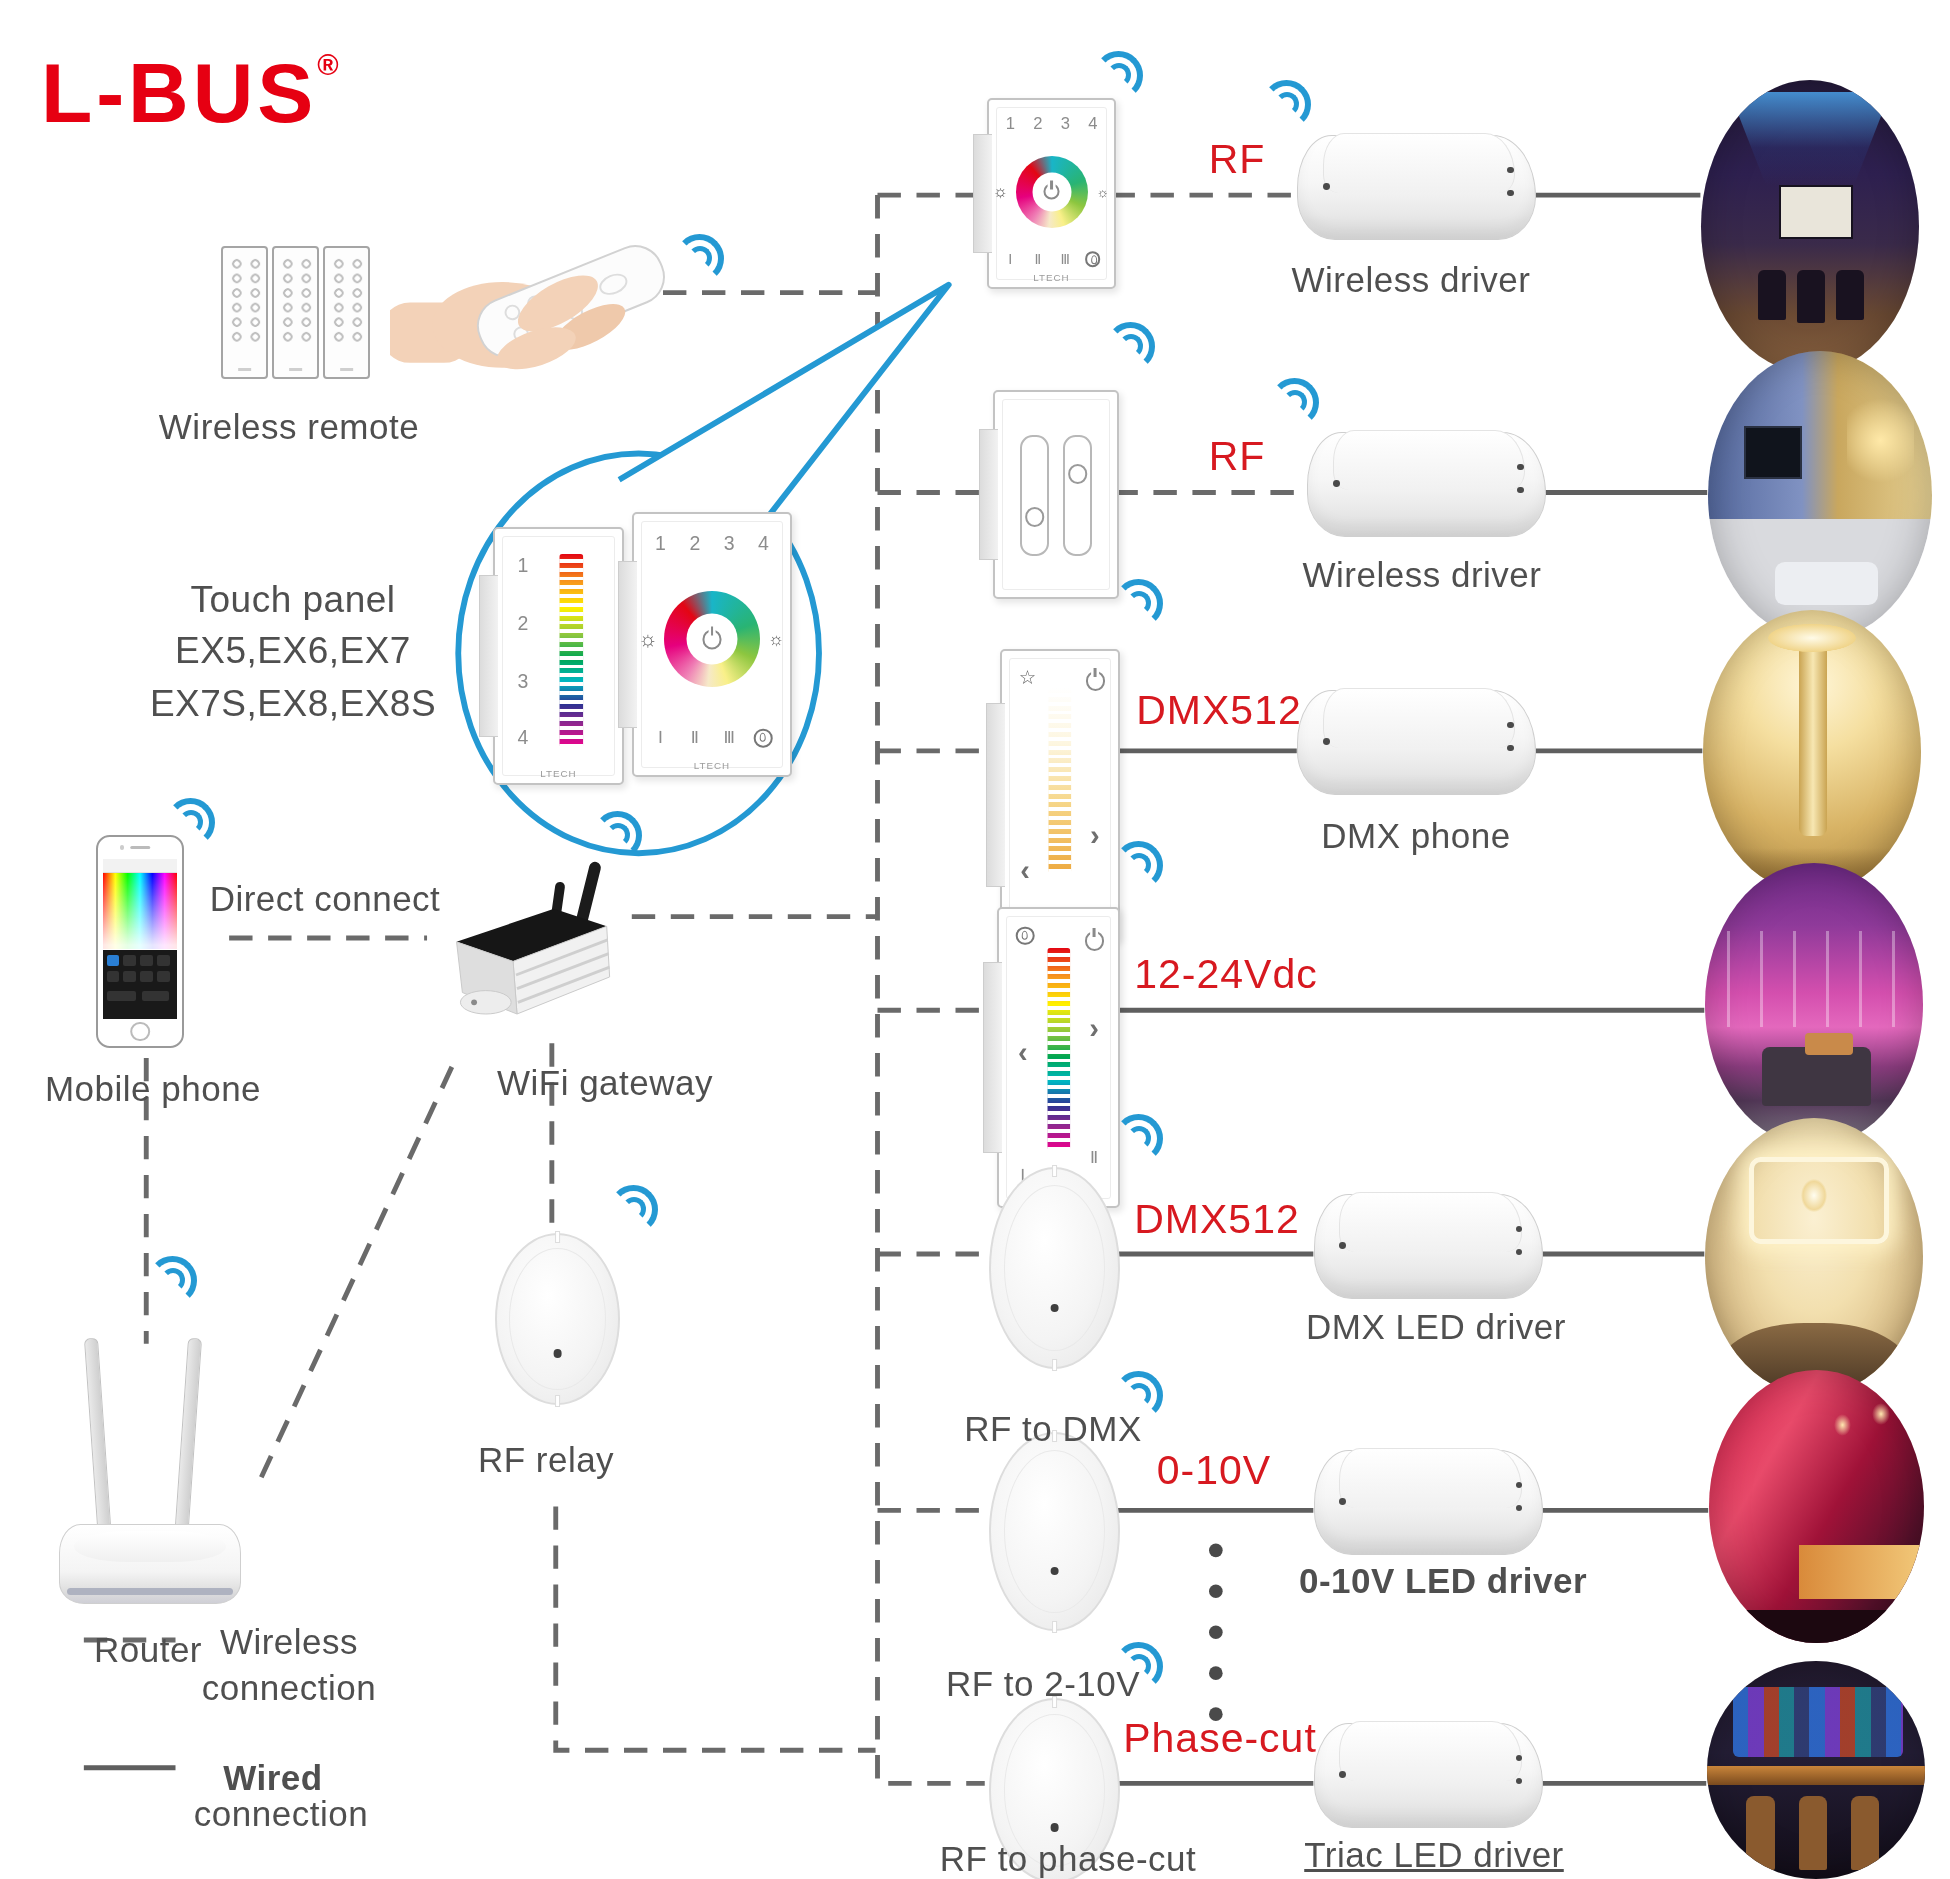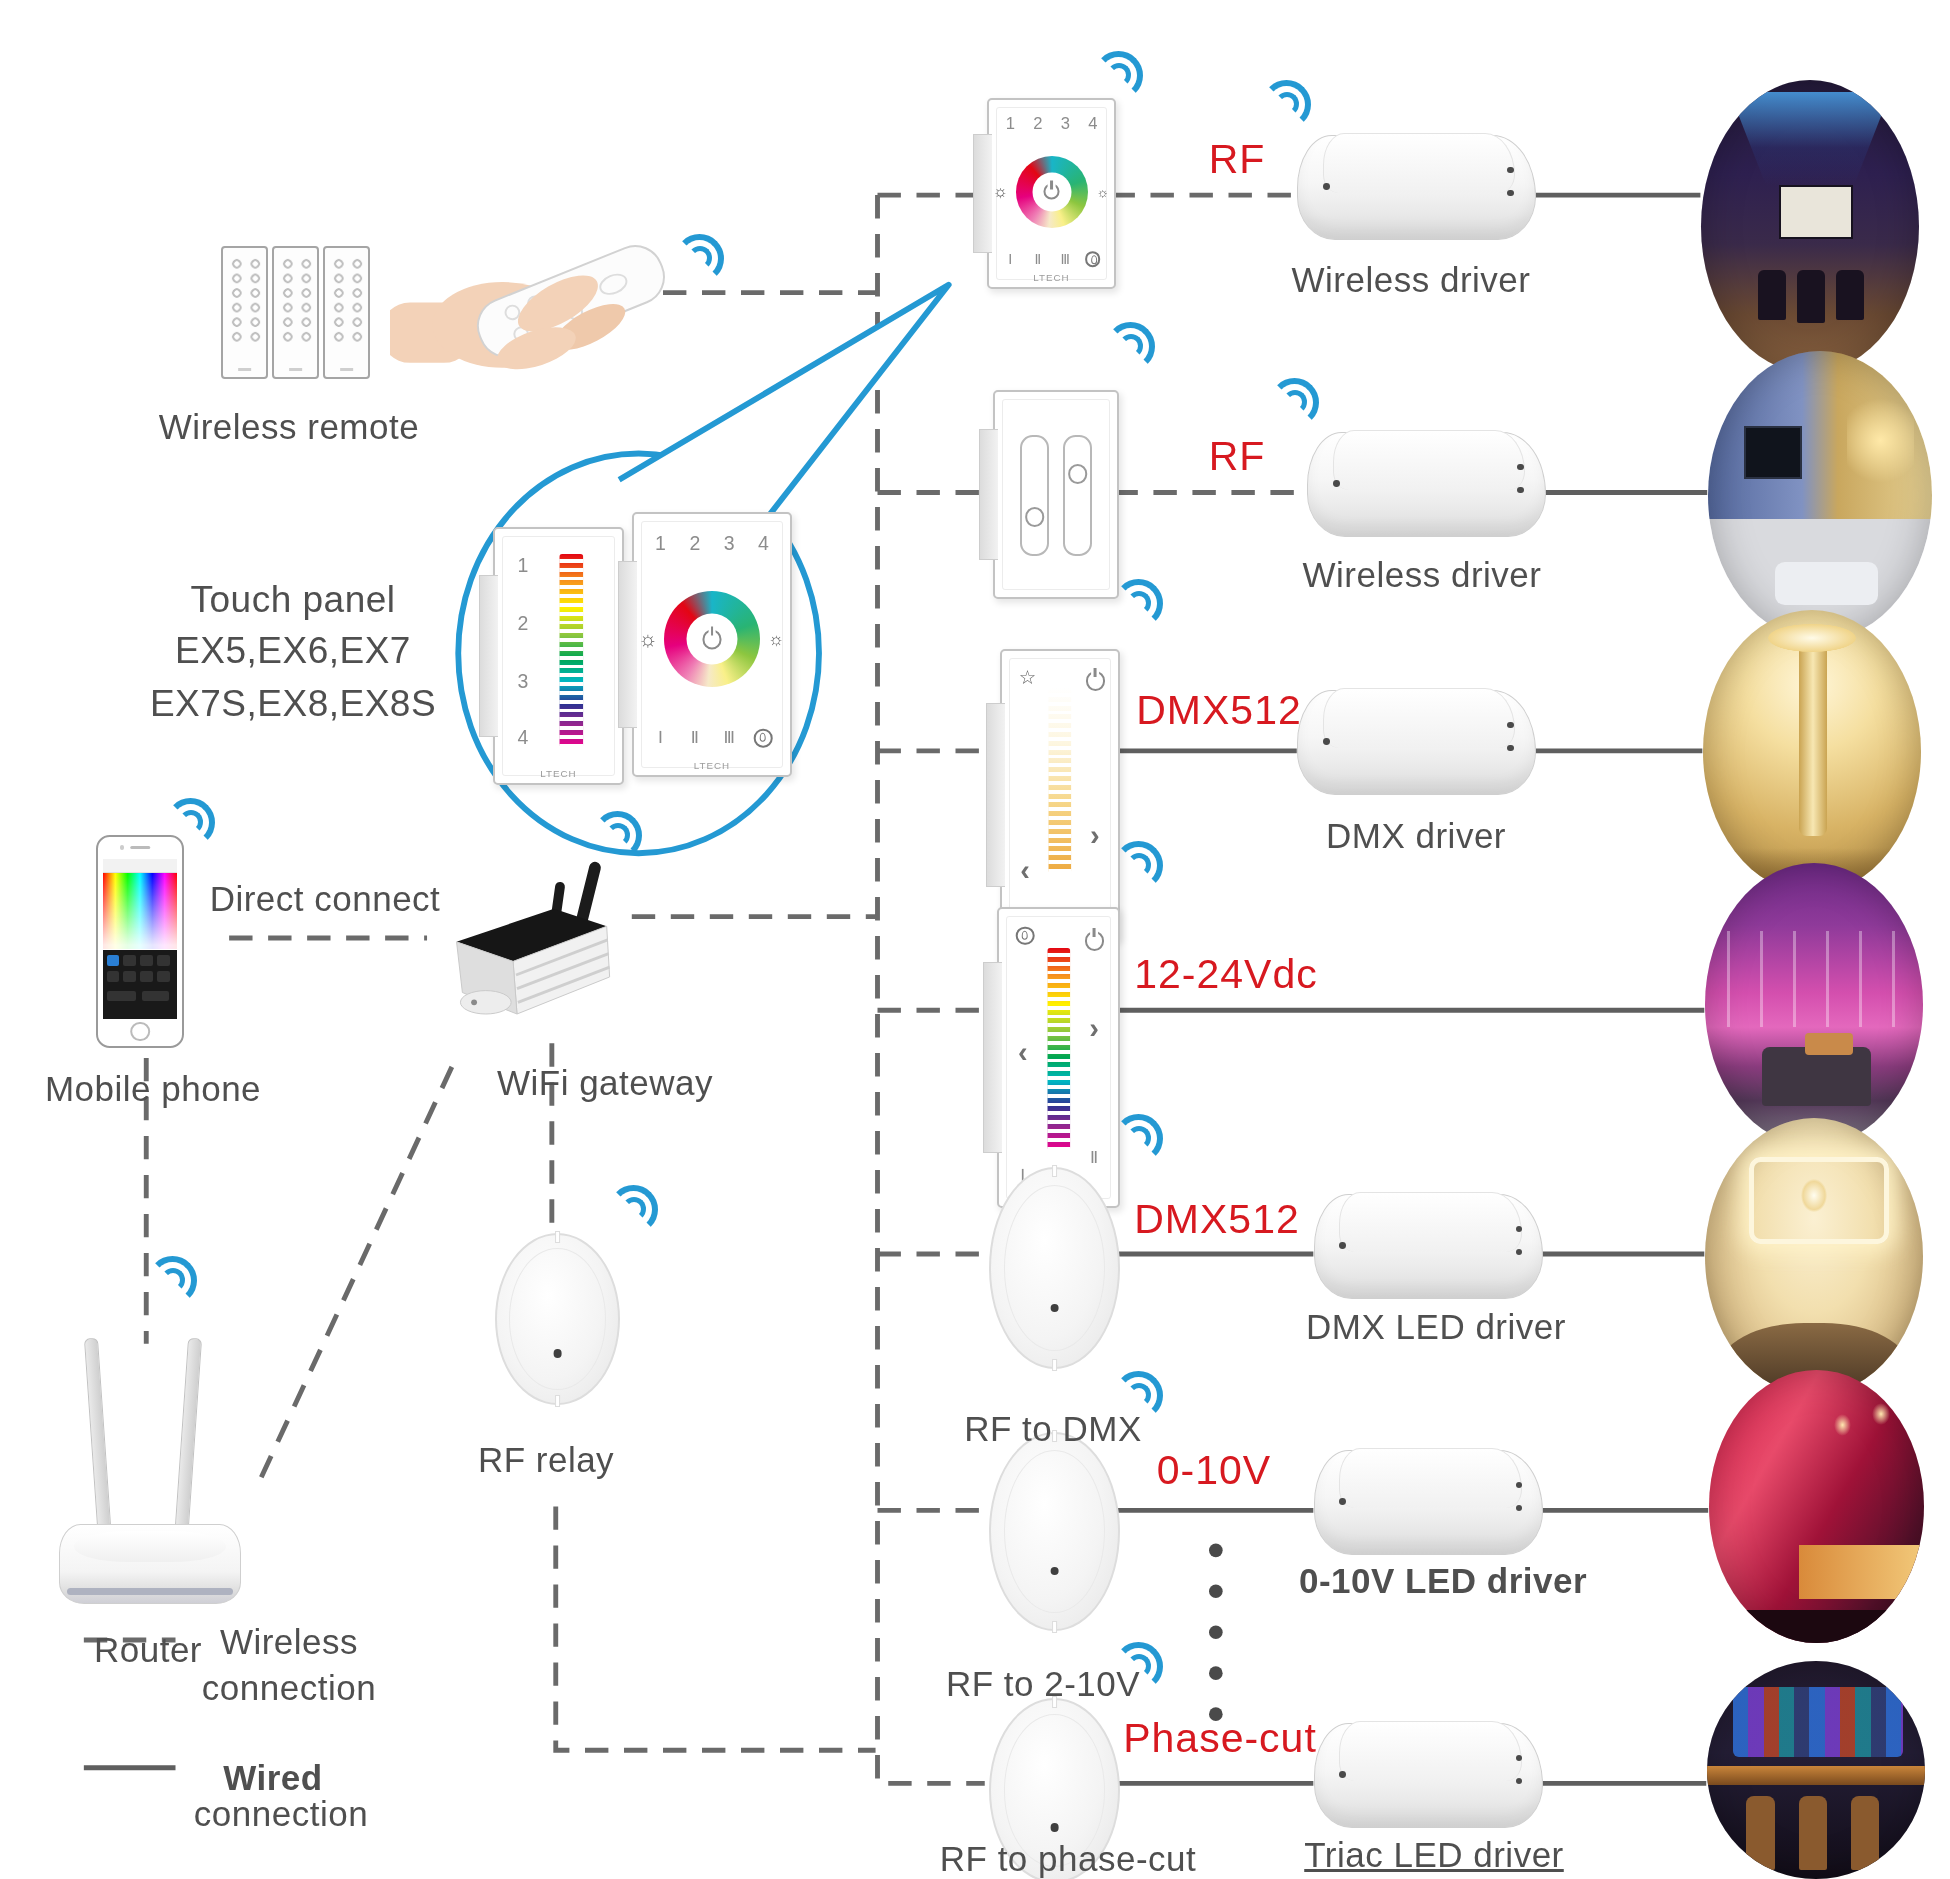--- a/index.html
+++ b/index.html
@@ -129,20 +129,21 @@
     </g>
     <g fill="#4a4a4a">
       <circle cx="1247" cy="1590" r="7"></circle>
         <circle cx="1247" cy="1632" r="7"></circle>
       <circle cx="1247" cy="1674" r="7"></circle>
         <circle cx="1247" cy="1716" r="7"></circle>
       <circle cx="1247" cy="1758" r="7"></circle>
     </g>
   </svg>
 
+  <div class="logo"><span>L-BUS</span><sup>®</sup></div>
 
   <div class="remote" style="left:221px;top:246px;">
       <div class="dots"></div>
       <div class="tag"></div>
     </div>
   <div class="remote" style="left:272px;top:246px;">
       <div class="dots"></div>
       <div class="tag"></div>
     </div>
   <div class="remote" style="left:323px;top:246px;">
@@ -344,21 +345,21 @@
   </div>
   <span class="wifi" style="left:1112px;top:579px;"></span>
   <div class="proto" style="left:1219px;top:710px;">DMX512</div>
   <div class="driver" style="left:1297px;top:690px;">
     <div class="body"></div>
       <div class="cap"></div>
     <span class="dot" style="left:11%;top:46%;"></span>
       <span class="dot" style="left:88%;top:30%;"></span>
       <span class="dot" style="left:88%;top:52%;"></span>
   </div>
-  <div class="lbl center" style="left:1416px;top:836px;">DMX driver</div>
+  <div class="lbl center" style="left:1416px;top:836px;">DMX phone</div>
   <div class="ph" style="left:1703px;top:610px;width:218px;height:283px;
        background:radial-gradient(circle at 50% 26%,#fff6d8 0%,#f5dfa0 28%,#d8b365 62%,#a8823d 100%);">
     <div style="left:44%;top:8%;width:13%;height:72%;background:linear-gradient(90deg,#caa452,#f7e7b2 50%,#caa452);border-radius:7.8px;"></div>
     <div style="left:30%;top:5%;width:40%;height:10%;border-radius:50%;background:radial-gradient(#fffbe8,#f0d489 70%,rgba(240,212,137,0) 72%);"></div>
     <div style="left:0;bottom:0;right:0;height:16%;background:linear-gradient(180deg,rgba(122,90,40,.0),#7a5a28);"></div>
   </div>
 
   <div class="panel" style="left:997px;top:907px;width:119px;height:297px;">
     <div class="inner"></div>
     <span class="icon-scene" style="left:22%;top:9%;"></span>

